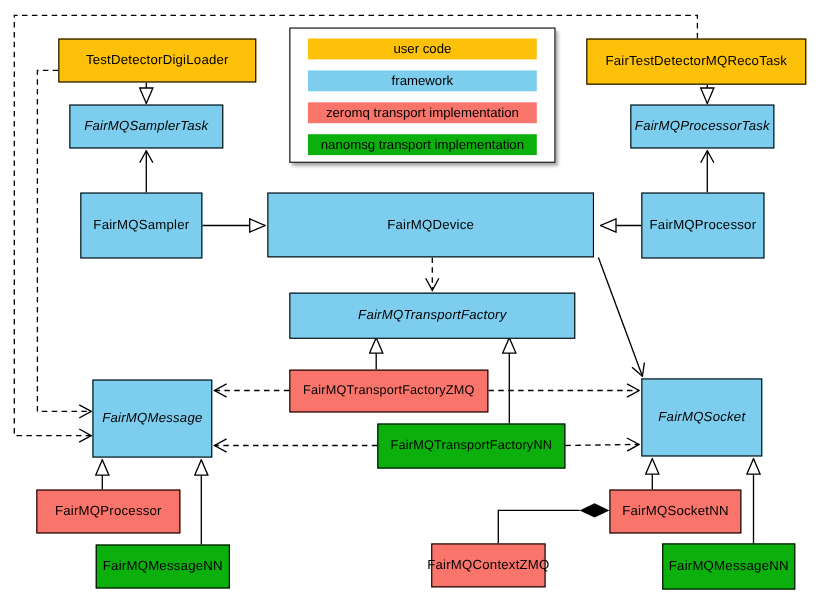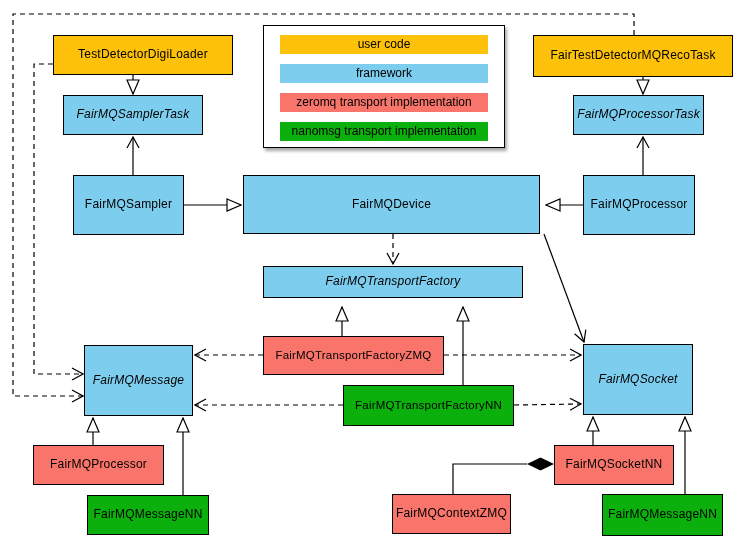--- a/index.html
+++ b/index.html
@@ -85,33 +85,33 @@
   <div class="node abstract" style="left: 63px; top: 95px; width: 140px; height: 40px; background-color: rgb(125, 205, 238);">FairMQSamplerTask</div>
 
   <div class="node abstract" style="left: 573px; top: 95px; width: 131px; height: 40px; background-color: rgb(125, 205, 238);">FairMQProcessorTask</div>
 
   <div class="node" style="left: 73px; top: 175px; width: 111px; height: 60px; background-color: rgb(125, 205, 238);">FairMQSampler</div>
 
   <div class="node" style="left: 243px; top: 175px; width: 297px; height: 59px; background-color: rgb(125, 205, 238);">FairMQDevice</div>
 
   <div class="node" style="left: 583px; top: 175px; width: 112px; height: 60px; background-color: rgb(125, 205, 238);">FairMQProcessor</div>
 
-  <div class="node abstract" style="left: 263px; top: 266px; width: 260px; height: 32px; background-color: rgb(125, 205, 238);">FairMQTransportFactory</div>
+  <div class="node abstract" style="left: 263px; top: 266px; width: 260px; height: 42px; background-color: rgb(125, 205, 238);">FairMQTransportFactory</div>
 
   <div class="node" style="left: 263px; top: 336px; width: 181px; height: 39px; font-size: 11.5px; background-color: rgb(249, 117, 107);">FairMQTransportFactoryZMQ</div>
 
   <div class="node" style="left: 343px; top: 385px; width: 171px; height: 41px; font-size: 11.5px; background-color: rgb(12, 176, 12);">FairMQTransportFactoryNN</div>
 
   <div class="node abstract" style="left: 84px; top: 345px; width: 109px; height: 71px; background-color: rgb(125, 205, 238);">FairMQMessage</div>
 
   <div class="node abstract" style="left: 583px; top: 344px; width: 110px; height: 71px; background-color: rgb(125, 205, 238);">FairMQSocket</div>
 
   <div class="node" style="left: 33px; top: 445px; width: 131px; height: 40px; background-color: rgb(249, 117, 107);">FairMQProcessor</div>
 
   <div class="node" style="left: 87px; top: 495px; width: 122px; height: 40px; background-color: rgb(12, 176, 12);">FairMQMessageNN</div>
 
-  <div class="node" style="left: 392px; top: 494px; width: 119px; height: 40px; background-color: rgb(249, 117, 107);">FairMQContextZMQ</div>
+  <div class="node" style="left: 392px; top: 494px; width: 104px; height: 40px; background-color: rgb(249, 117, 107);">FairMQContextZMQ</div>
 
   <div class="node" style="left: 554px; top: 445px; width: 120px; height: 40px; background-color: rgb(249, 117, 107);">FairMQSocketNN</div>
 
   <div class="node" style="left: 602px; top: 494px; width: 121px; height: 42px; background-color: rgb(12, 176, 12);">FairMQMessageNN</div>
 
 </div>
 
 </body></html>

